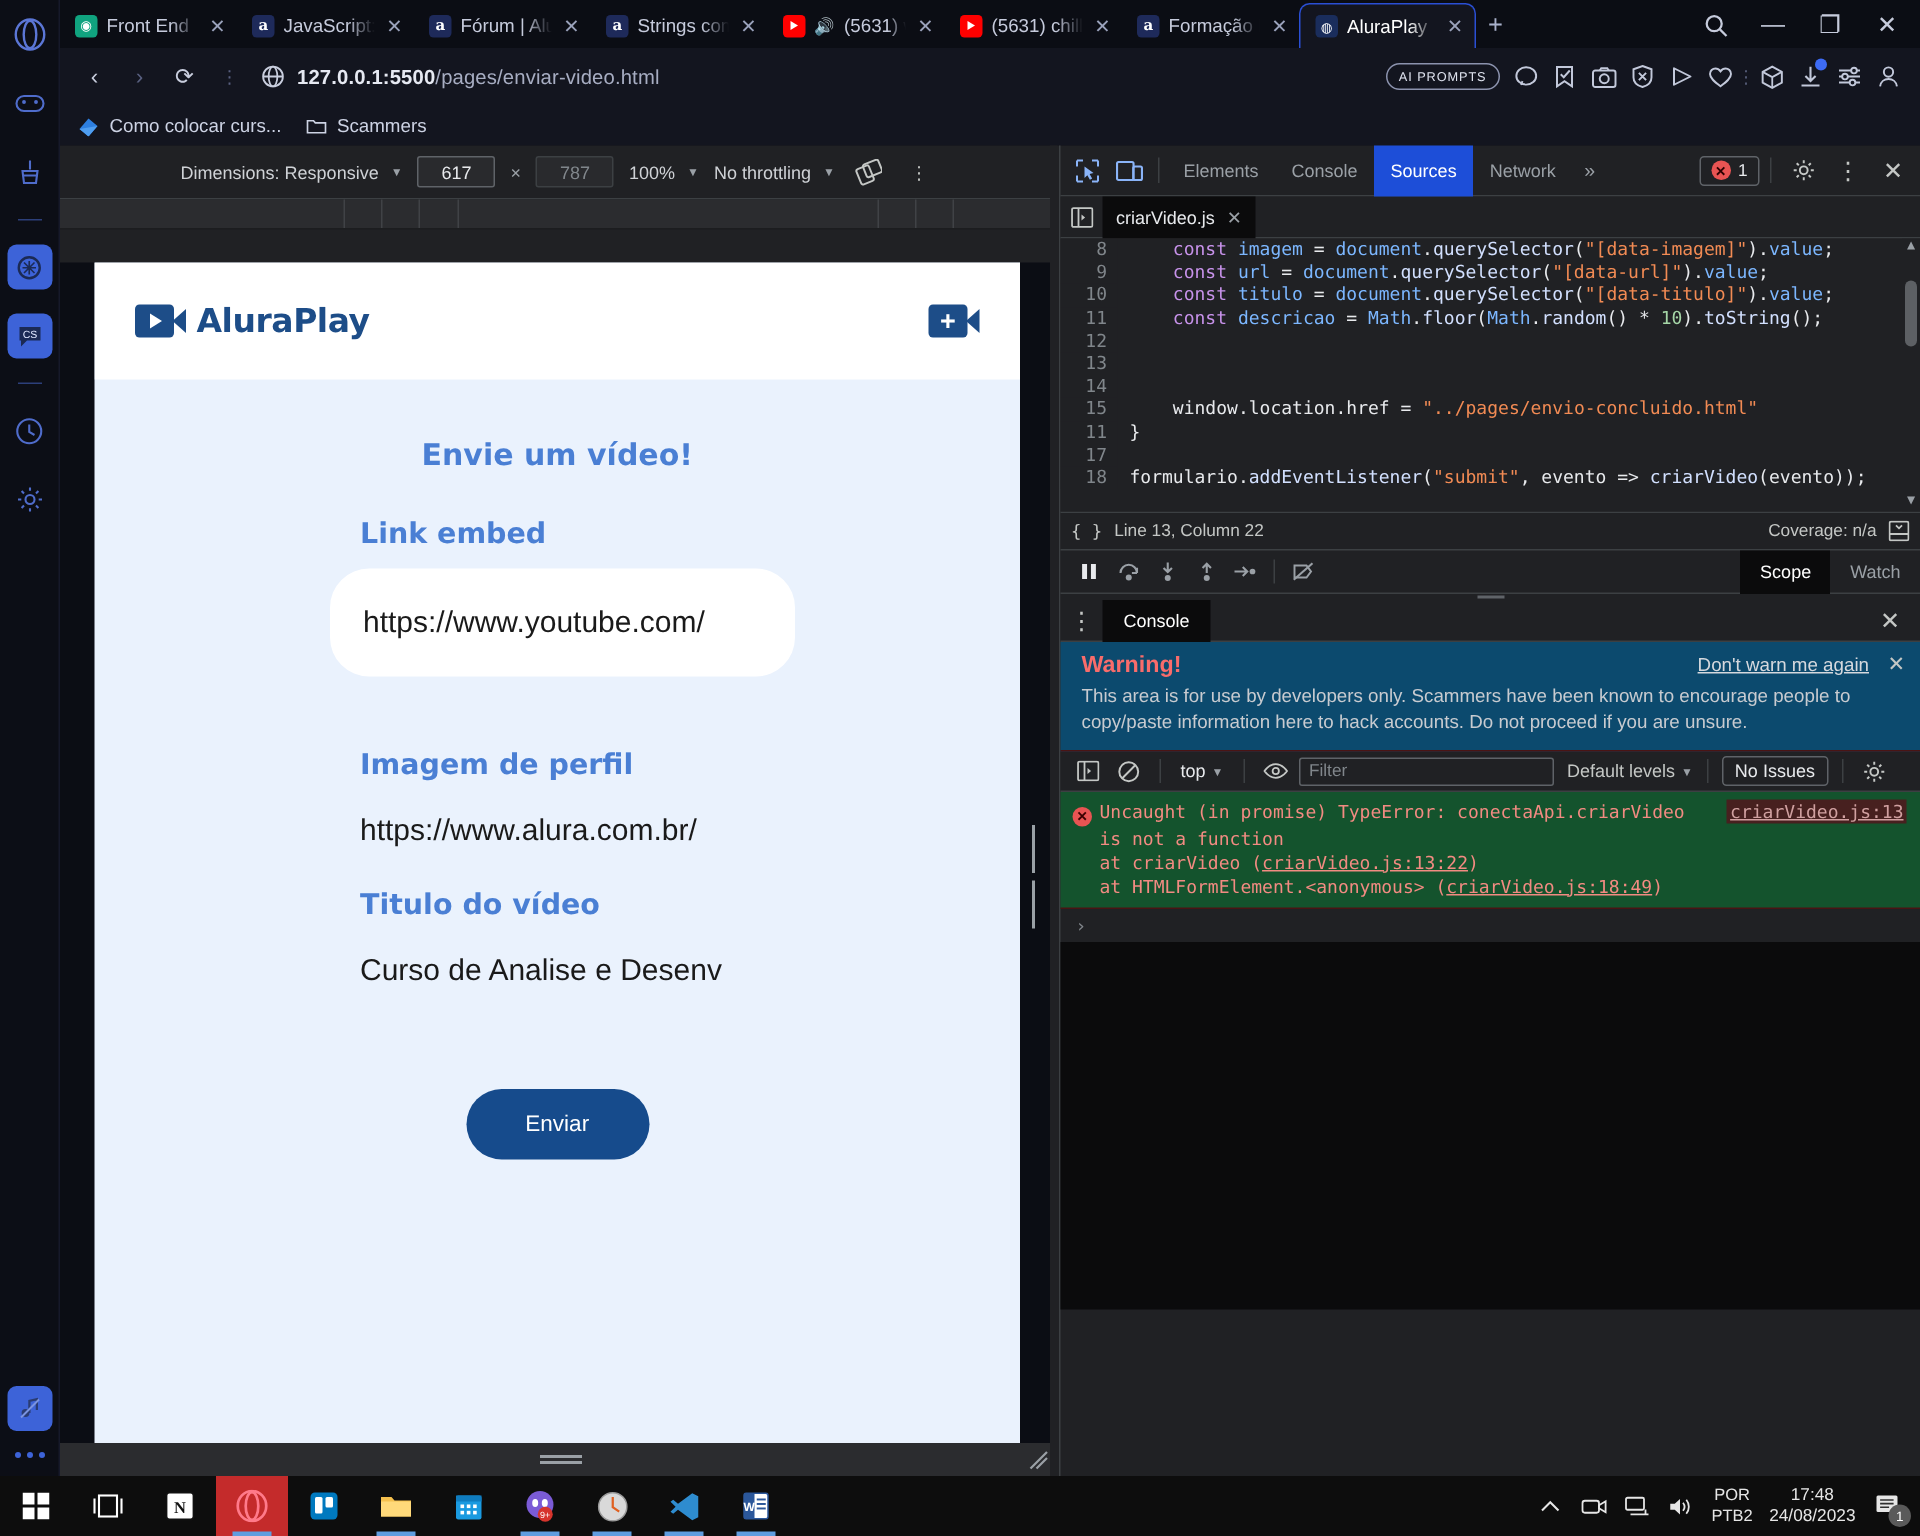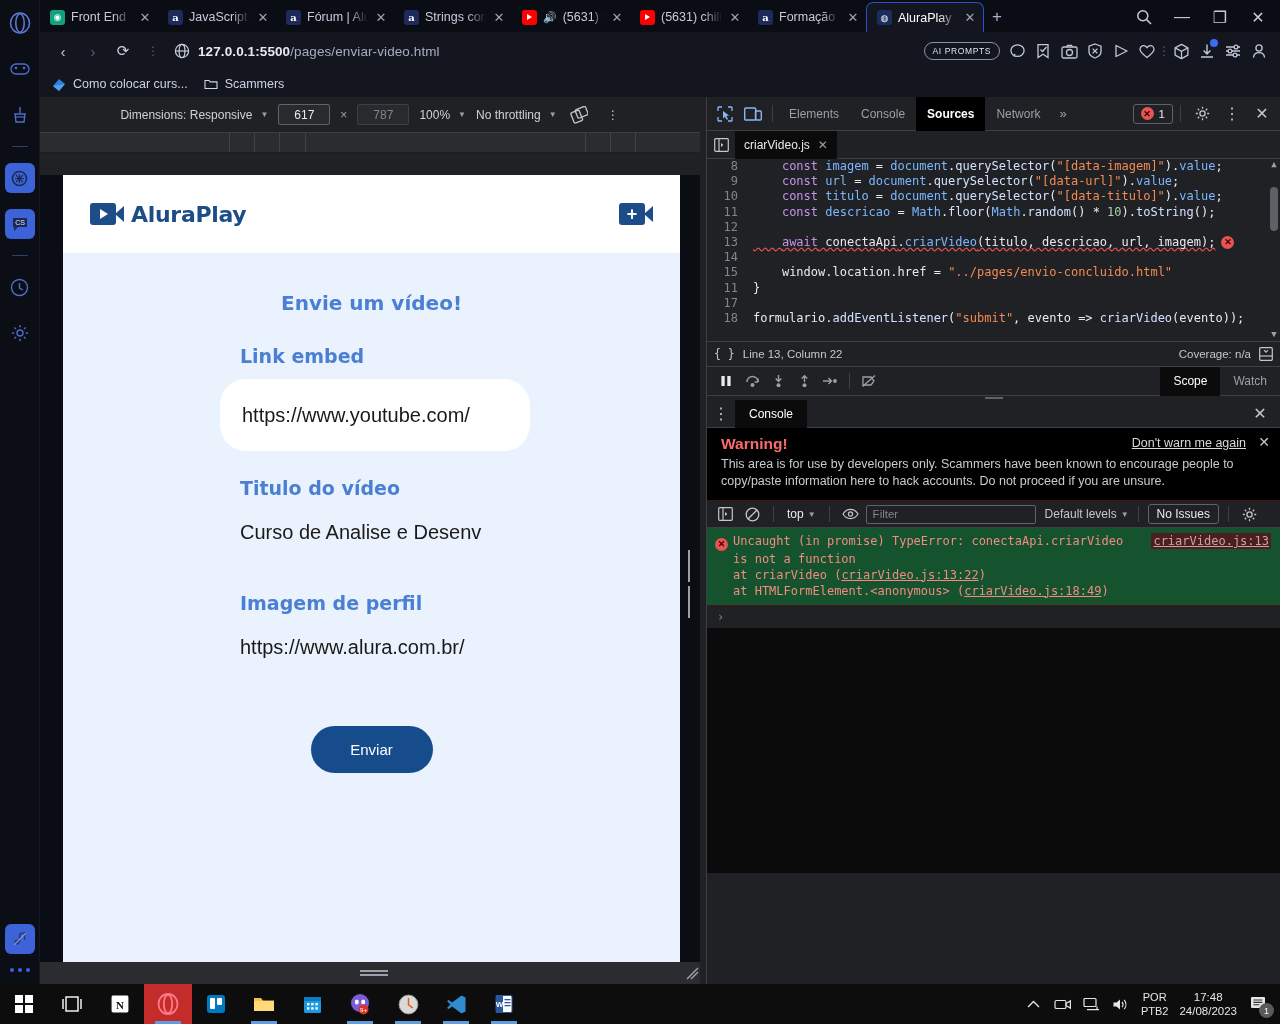--- a/index.html
+++ b/index.html
@@ -173,22 +173,22 @@
   .dt { position: absolute; left: 706px; top: 97px; width: 574px; height: 887px;
     background: #202124; border-left: 1px solid #3c4043;
     font-family: "Liberation Sans", sans-serif; }
   .dt-tabs { height: 34px; display: flex; align-items: center; gap: 0;
     border-bottom: 1px solid #3c4043; padding: 0 4px; }
   .dt-ico { width: 28px; height: 26px; display: flex; align-items: center;
     justify-content: center; color: #c4c7c5; }
   .dt-vsep { width: 1px; height: 17px; background: #3c4043; margin: 0 5px; }
   .dt-tab { padding: 0 11px; height: 26px; display: flex; align-items: center;
     font-size: 12px; color: #9aa0a6; border-radius: 2px; text-align: center; }
-  .dt-tab.active { background: #000000; color: #ffffff; height: 34px;
-    border-radius: 0; font-weight: bold; }
+  .dt-tab.active { background: #1d4ed8; color: #ffffff; height: 34px;
+    border-radius: 0; }
   .dt-more { padding: 0 8px; color: #9aa0a6; font-size: 13px; }
   .dt-right { margin-left: auto; display: flex; align-items: center; gap: 2px; }
   .err-chip { display: flex; align-items: center; gap: 5px; height: 20px;
     padding: 0 7px; border: 1px solid #5f6368; border-radius: 3px;
     font-size: 11.5px; color: #e8eaed; }
   .err-x { width: 13px; height: 13px; border-radius: 50%; background: #e85453;
     color: #2b0000; font-size: 9px; display: flex; align-items: center;
     justify-content: center; font-weight: 700; }
 
   
@@ -243,21 +243,21 @@
 
   .hsplit { height: 5px; background: #202124; border-top: 1px solid #3c4043;
     display: flex; align-items: center; justify-content: center; }
   .hsplit i { width: 18px; height: 2px; background: #5f6368; display: block; }
 
   .console-head { height: 28px; display: flex; align-items: center;
     background: #202124; border-bottom: 1px solid #3c4043; }
   .console-tab { background: #0b0b0c; height: 28px; padding: 0 14px;
     display: flex; align-items: center; font-size: 12px; color: #ffffff; }
 
-  .warn-box { background: #000000; padding: 7px 12px 10px 14px; position: relative;
+  .warn-box { background: #0c4a6e; padding: 7px 12px 10px 14px; position: relative;
     border-bottom: 1px solid #4a1414; }
   .warn-title { color: #f86c6b; font-size: 15.5px; font-weight: 700; }
   .warn-body { color: #c8cbd0; font-size: 12.5px; line-height: 17px; margin-top: 3px;
     max-width: 530px; }
   .warn-link { position: absolute; right: 34px; top: 8px; font-size: 12.5px;
     color: #d6d9de; text-decoration: underline; }
   .warn-close { position: absolute; right: 10px; top: 6px; color: #c4c7c5; font-size: 14px; }
 
   .con-toolbar { height: 27px; display: flex; align-items: center; gap: 3px;
     background: #202124; border-bottom: 1px solid #3c4043; padding: 0 6px; }
@@ -593,28 +593,28 @@
     </div>
 
     <div class="form-area">
       <div class="form-title">Envie um vídeo!</div>
 
       <div class="field boxed">
         <div class="field-label">Link embed</div>
         <div class="field-input">https://www.youtube.com/</div>
       </div>
 
+      <div class="field plain" style="margin-top:48px;">
+        <div class="field-label">Imagem de perfil</div>
+        <div class="field-input" style="margin-top:22px;">https://www.alura.com.br/</div>
+      </div>
+
       <div class="field plain" style="margin-top:26px;">
         <div class="field-label">Titulo do vídeo</div>
         <div class="field-input" style="margin-top:22px;">Curso de Analise e Desenv</div>
-      </div>
-
-      <div class="field plain" style="margin-top:48px;">
-        <div class="field-label">Imagem de perfil</div>
-        <div class="field-input" style="margin-top:22px;">https://www.alura.com.br/</div>
       </div>
 
       <div class="submit-row">
         <button class="submit-btn">Enviar</button>
       </div>
     </div>
   </div>
 
   <div class="page-bottom">
     <div class="handle-h">
@@ -683,21 +683,21 @@
       </div>
     </div>
 
     <div class="code">
       <div id="code-rows">
           <div class="code-row"><span class="ln">8</span><span class="cl-body"><span class="p">    </span><span class="k">const</span><span class="v"> imagem </span><span class="p">= </span><span class="v">document</span><span class="p">.</span><span class="fn">querySelector</span><span class="p">(</span><span class="s">"[data-imagem]"</span><span class="p">).</span><span class="v">value</span><span class="p">;</span></span></div>
           <div class="code-row"><span class="ln">9</span><span class="cl-body"><span class="p">    </span><span class="k">const</span><span class="v"> url </span><span class="p">= </span><span class="v">document</span><span class="p">.</span><span class="fn">querySelector</span><span class="p">(</span><span class="s">"[data-url]"</span><span class="p">).</span><span class="v">value</span><span class="p">;</span></span></div>
           <div class="code-row"><span class="ln">10</span><span class="cl-body"><span class="p">    </span><span class="k">const</span><span class="v"> titulo </span><span class="p">= </span><span class="v">document</span><span class="p">.</span><span class="fn">querySelector</span><span class="p">(</span><span class="s">"[data-titulo]"</span><span class="p">).</span><span class="v">value</span><span class="p">;</span></span></div>
           <div class="code-row"><span class="ln">11</span><span class="cl-body"><span class="p">    </span><span class="k">const</span><span class="v"> descricao </span><span class="p">= </span><span class="v">Math</span><span class="p">.</span><span class="fn">floor</span><span class="p">(</span><span class="v">Math</span><span class="p">.</span><span class="fn">random</span><span class="p">() * </span><span class="n">10</span><span class="p">).</span><span class="fn">toString</span><span class="p">();</span></span></div>
           <div class="code-row"><span class="ln">12</span><span class="cl-body"></span></div>
-          <div class="code-row"><span class="ln">13</span><span class="cl-body"><span class="p squig">    </span><span class="k squig">await</span><span class="p squig"> conectaApi</span><span class="p squig">.</span><span class="v squig">criarVideo</span><span class="p squig">(titulo, descricao, url, imagem);</span><span class="err-bubble">✕</span></span></div>
+          <div class="code-row"><span class="ln">13</span></div>
           <div class="code-row"><span class="ln">14</span><span class="cl-body"></span></div>
           <div class="code-row"><span class="ln">15</span><span class="cl-body"><span class="p">    </span><span class="p">window</span><span class="p">.</span><span class="p">location</span><span class="p">.</span><span class="p">href</span><span class="p"> = </span><span class="s">"../pages/envio-concluido.html"</span></span></div>
           <div class="code-row"><span class="ln">11</span><span class="cl-body"><span class="p">}</span></span></div>
           <div class="code-row"><span class="ln">17</span><span class="cl-body"></span></div>
           <div class="code-row"><span class="ln">18</span><span class="cl-body"><span class="p">formulario</span><span class="p">.</span><span class="fn">addEventListener</span><span class="p">(</span><span class="s">"submit"</span><span class="p">, evento </span><span class="p">=&gt; </span><span class="fn">criarVideo</span><span class="p">(evento));</span></span></div>
         </div>
       <div class="code-scroll">
         <div class="ar" style="top:0">▲</div>
         <div class="thumb"></div>
         <div class="ar" style="bottom:0">▼</div>

